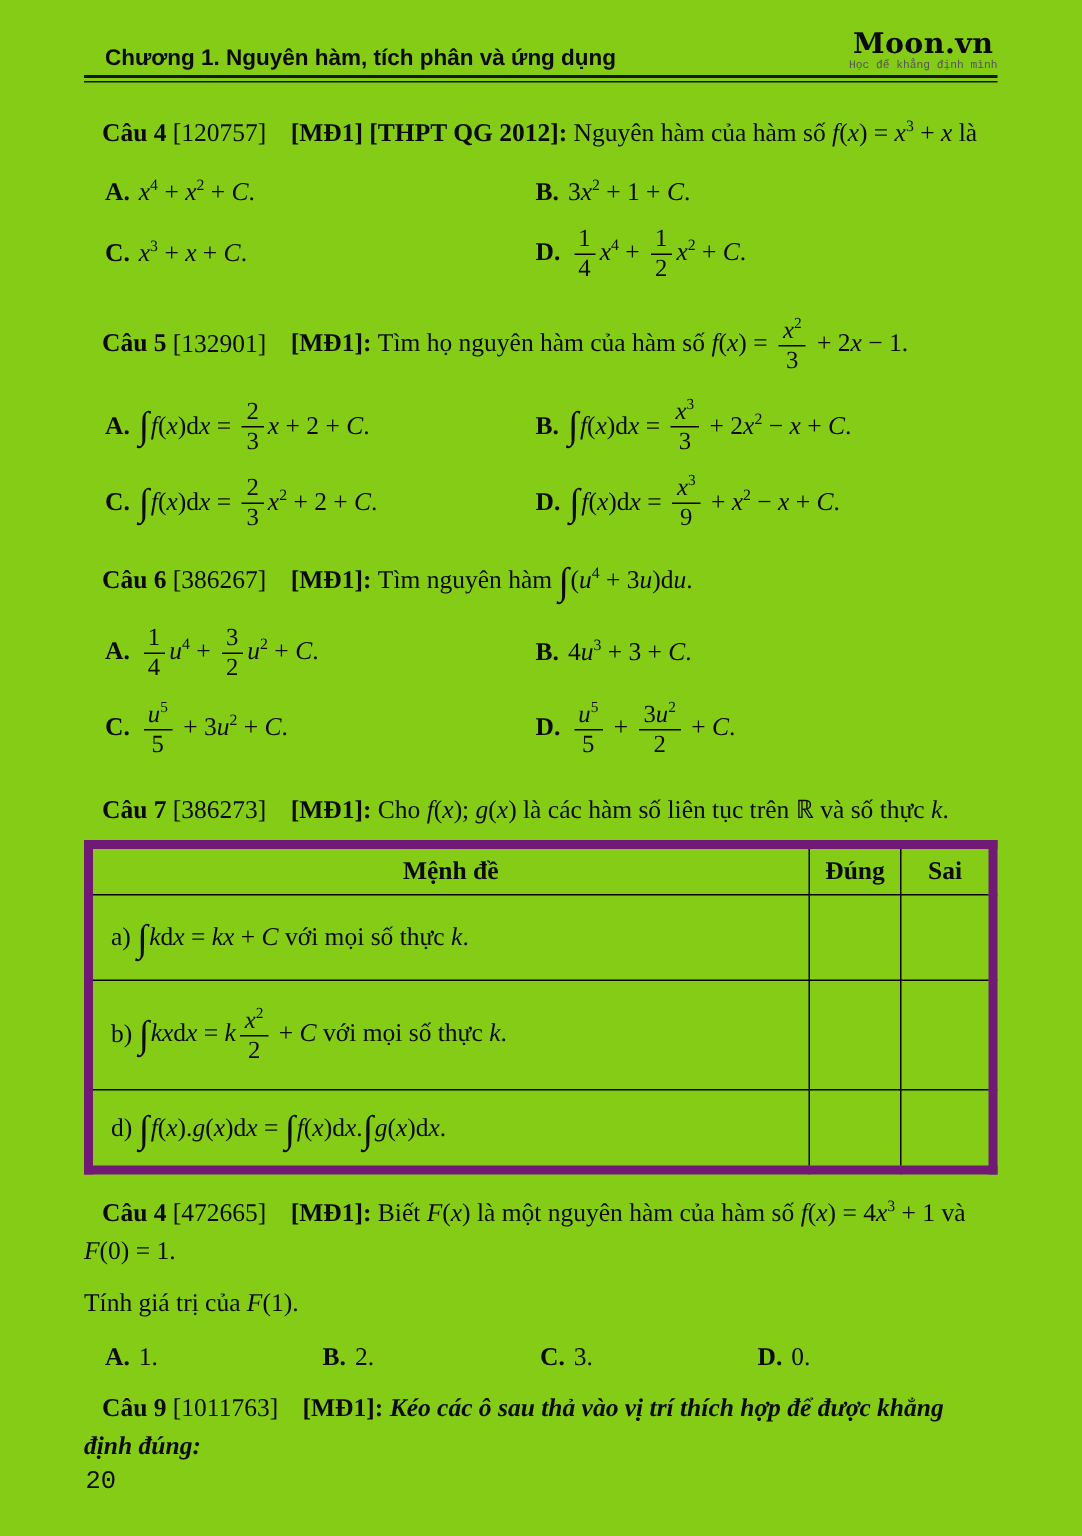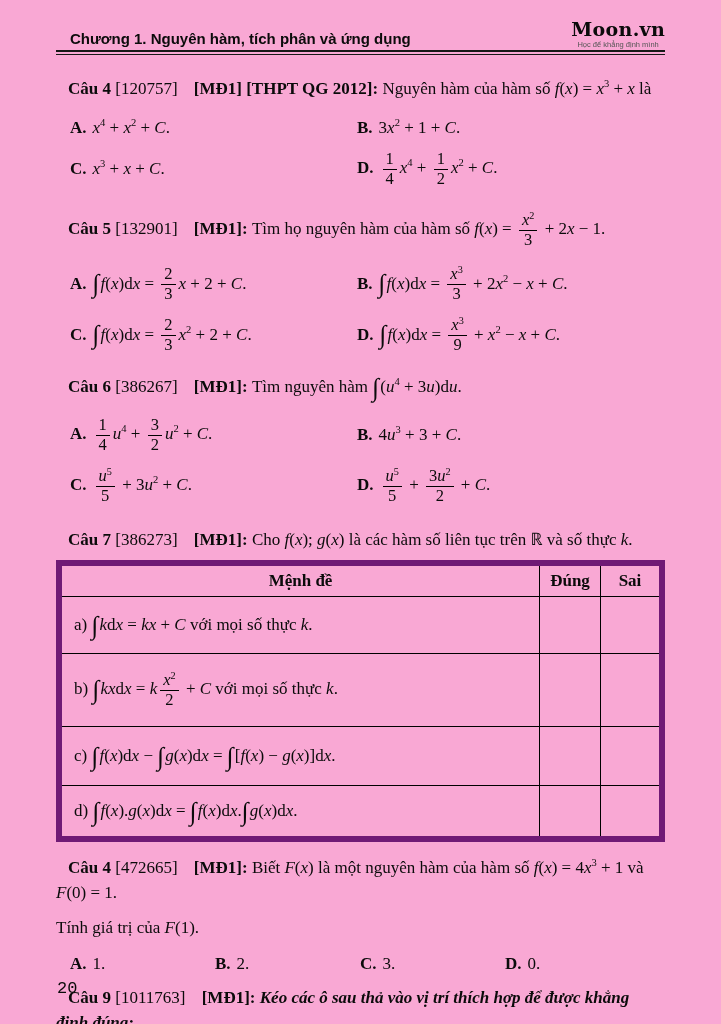--- a/index.html
+++ b/index.html
@@ -1,36 +1,36 @@
 <!DOCTYPE html>
 <html><head>
 <meta charset="utf-8">
 <style>
   html,body{margin:0;padding:0;background:#e8e8e8;}
   .page{
     position:relative;
     width:721px;height:1024px;
-    background:#f9a8d4;
+    background:#84cc16;
     margin:0 auto;
     font-family:"Liberation Serif",serif;
     font-size:17px;color:#0b0b0b;
     box-sizing:border-box;
     padding:20px 56px 0 56px;
     overflow:hidden;
   }
   
   .header{display:flex;justify-content:space-between;align-items:flex-end;}
   .chapter{
     font-family:"Liberation Sans",sans-serif;
     font-weight:bold;font-size:15px;
     padding:0 0 3px 14px;letter-spacing:0;
   }
   .brand{text-align:center;line-height:1;padding-bottom:1px;}
   .logo{font-family:"DejaVu Serif",serif;font-weight:900;font-size:19px;letter-spacing:0.3px;}
-  .tagline{font-family:Liberation Sans, sans-serif;font-size:7.5px;color:#555;margin-top:2px;}
+  .tagline{font-family:Liberation Mono, monospace;font-size:7.5px;color:#555;margin-top:2px;}
   .rule-thick{height:2.5px;background:#171717;}
   .rule-thin{height:1px;background:#171717;margin-top:2px;}
 
   
   i{font-style:italic;}
   sup{font-size:0.62em;vertical-align:super;line-height:0;}
   .fr{display:inline-flex;flex-direction:column;align-items:center;
       vertical-align:middle;line-height:1.15;margin:0 3px;font-size:0.97em;}
   .fr .n{display:block;padding:0 3px;border-bottom:1px solid #000;}
   .fr .d{display:block;padding:0 3px;}
@@ -167,25 +167,20 @@
           <td class="tick2"></td>
         </tr>
         <tr class="row-b">
           <td class="statement"><span>b)</span> <span><span class="int">∫</span><i>kx</i>d<i>x</i> = <i>k</i><span class="fr">
                   <span class="n"><i>x</i><sup>2</sup></span>
                   <span class="d">2</span>
                 </span> + <i>C</i> với mọi số thực <i>k</i>.</span></td>
           <td class="tick"></td>
           <td class="tick2"></td>
         </tr>
-        <tr class="row-c">
-          <td class="statement"><span>c)</span> <span><span class="int">∫</span><i>f</i>(<i>x</i>)d<i>x</i> − <span class="int">∫</span><i>g</i>(<i>x</i>)d<i>x</i> = <span class="int">∫</span>[<i>f</i>(<i>x</i>) − <i>g</i>(<i>x</i>)]d<i>x</i>.</span></td>
-          <td class="tick"></td>
-          <td class="tick2"></td>
-        </tr>
         <tr class="row-d">
           <td class="statement"><span>d)</span> <span><span class="int">∫</span><i>f</i>(<i>x</i>).<i>g</i>(<i>x</i>)d<i>x</i> = <span class="int">∫</span><i>f</i>(<i>x</i>)d<i>x</i>.<span class="int">∫</span><i>g</i>(<i>x</i>)d<i>x</i>.</span></td>
           <td class="tick"></td>
           <td class="tick2"></td>
         </tr>
       </tbody>
     </table>
   </div>
 
   <div class="q8">

